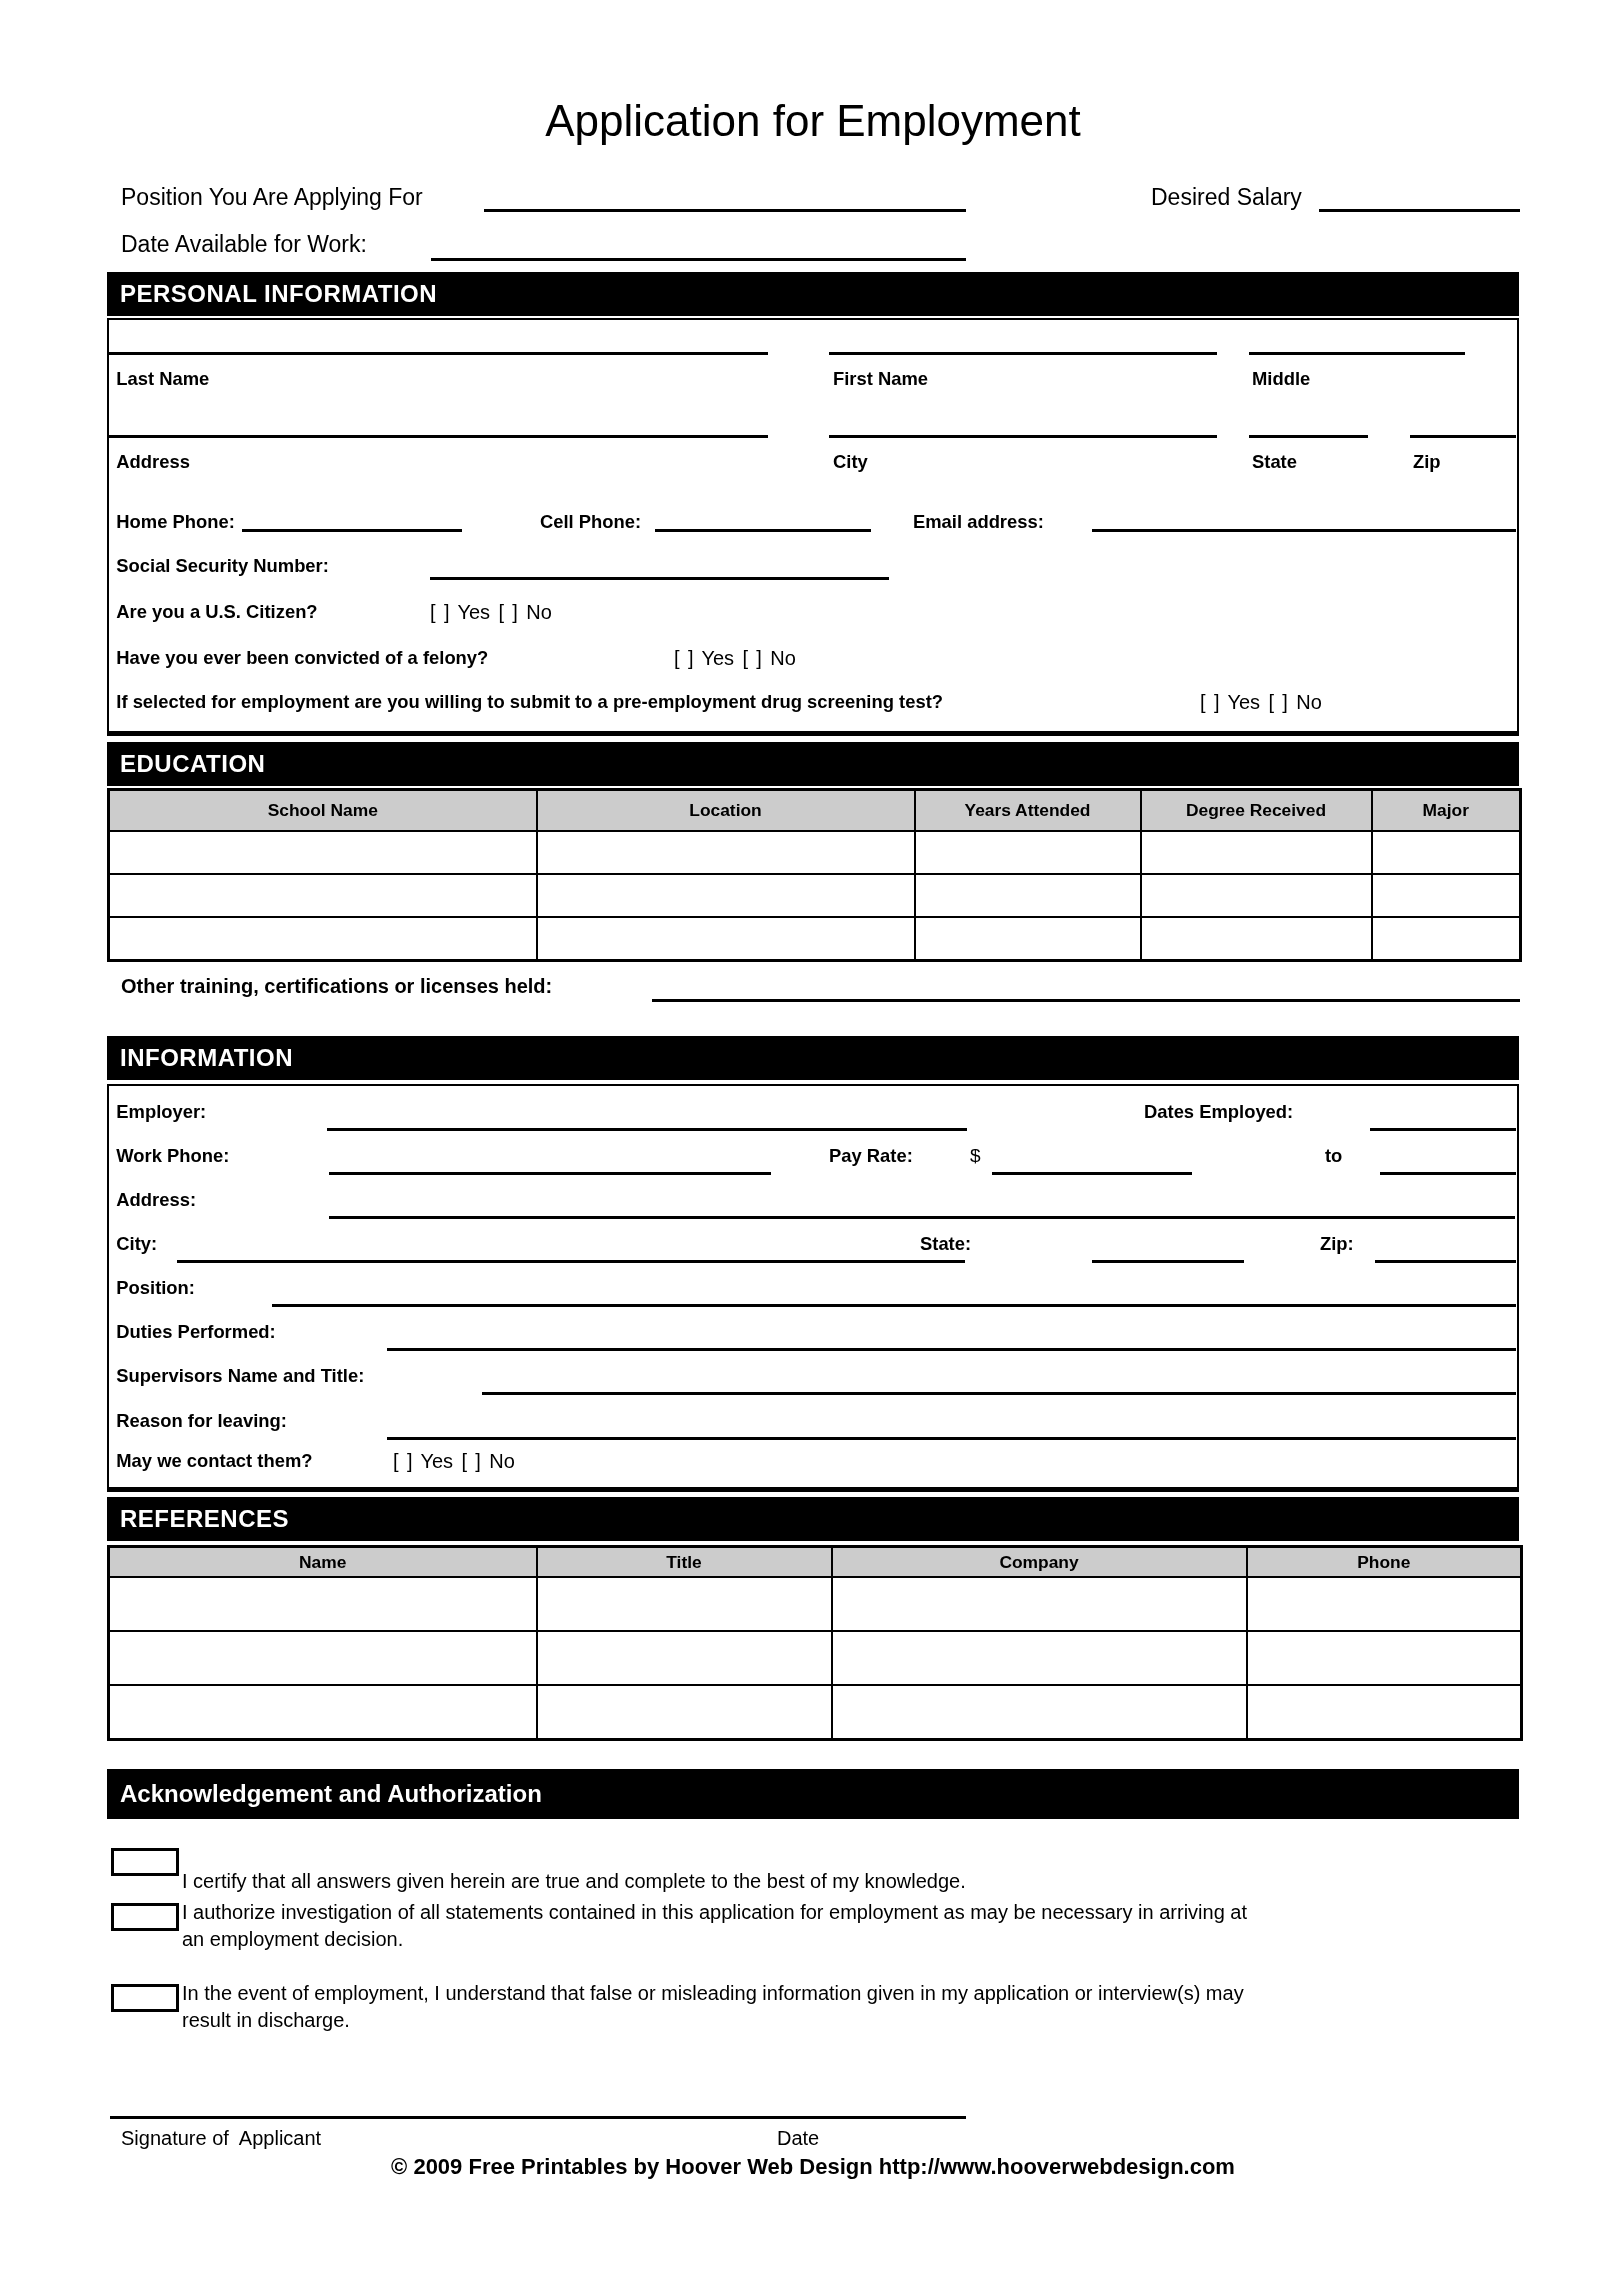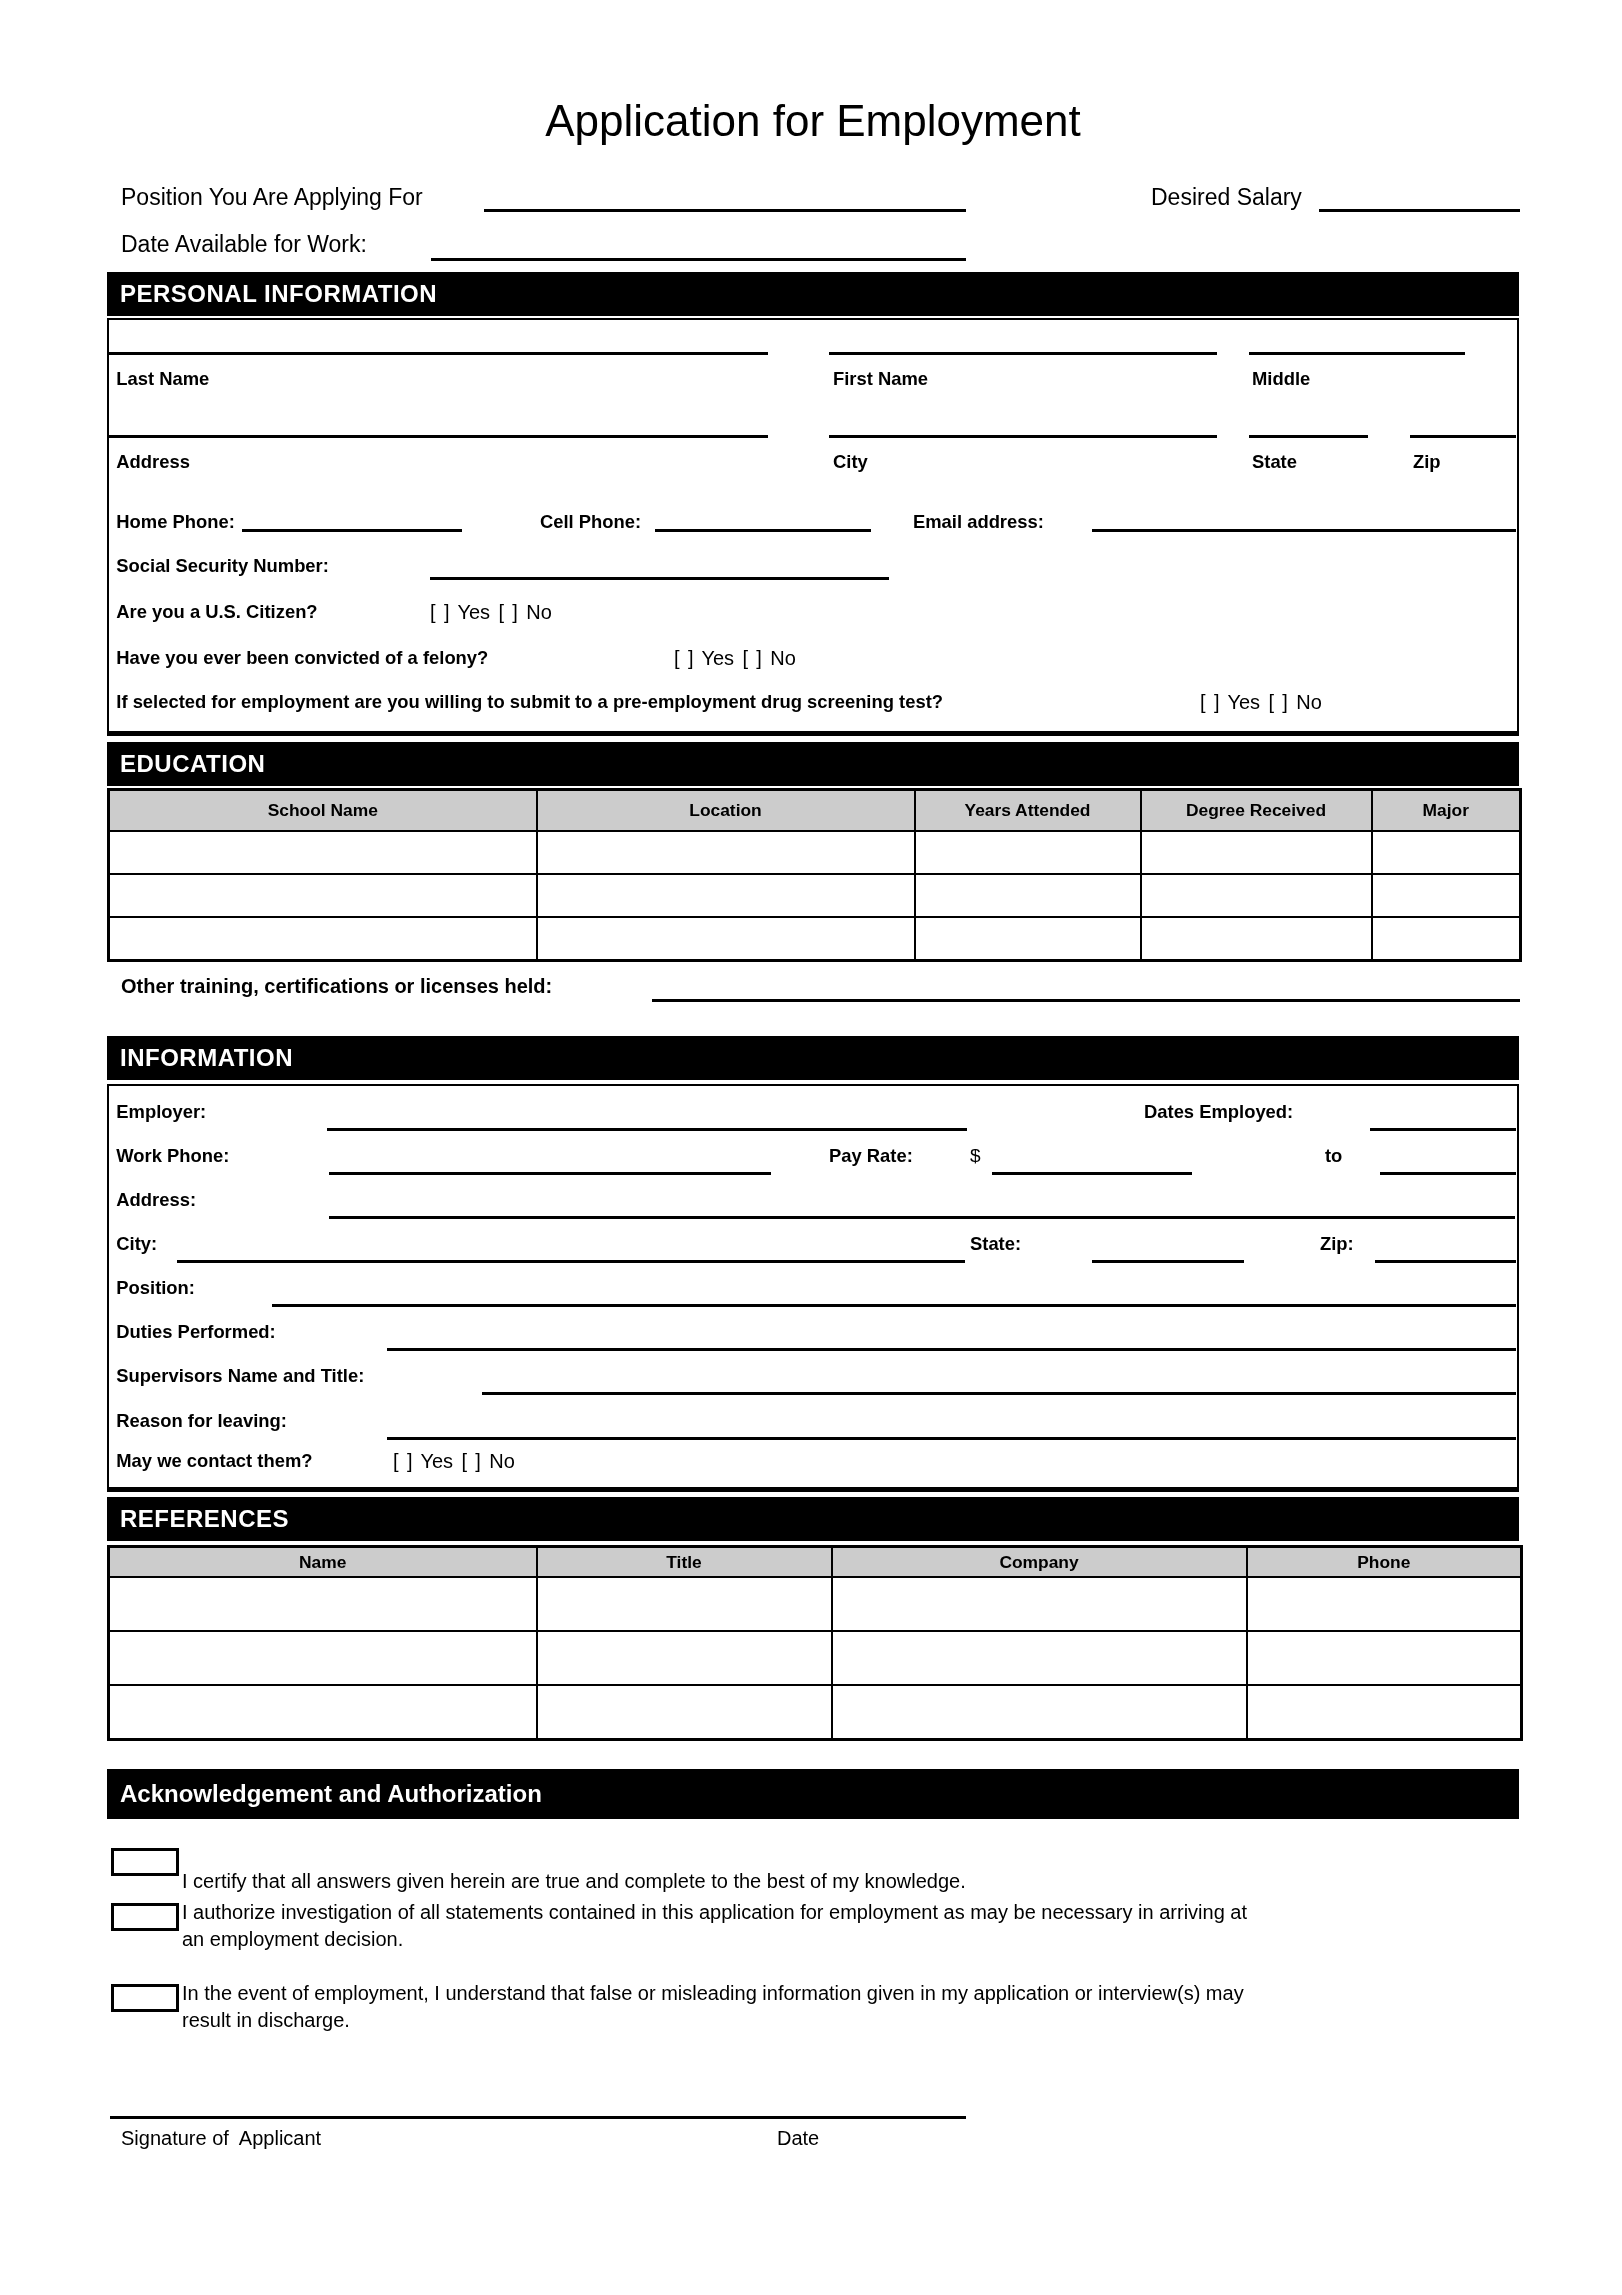--- a/index.html
+++ b/index.html
@@ -179,21 +179,21 @@
       <div class="blabel" style="left:1216px;top:3.7px;">to</div>
       <div class="eline" style="left:1271px;width:136px;"></div>
     </div>
     <div class="erow" style="top:99px;left:0;">
       <div class="blabel">Address:</div>
       <div class="eline" style="left:220px;width:1186px;"></div>
     </div>
     <div class="erow" style="top:143px;left:0;">
       <div class="blabel">City:</div>
       <div class="eline" style="left:68px;width:788px;"></div>
-      <div class="blabel" style="left:861px;top:3.7px;">State:</div>
+      <div class="blabel" style="left:811px;top:3.7px;">State:</div>
       <div class="eline" style="left:983px;width:152px;"></div>
       <div class="blabel" style="left:1211px;top:3.7px;">Zip:</div>
       <div class="eline" style="left:1266px;width:141px;"></div>
     </div>
     <div class="erow" style="top:187px;left:0;">
       <div class="blabel">Position:</div>
       <div class="eline" style="left:163px;width:1244px;"></div>
     </div>
     <div class="erow" style="top:231px;left:0;">
       <div class="blabel">Duties Performed:</div>
@@ -272,15 +272,16 @@
   <div class="ackbox" style="left:111px;top:1984px;"></div>
   <div class="acktext" style="top:1980px;">
     <div class="ackline">In the event of employment, I understand that false or misleading information given in my application or interview(s) may</div>
     <div class="ackline">result in discharge.</div>
   </div>
 
   <div class="line" style="left:110px;top:2116px;width:856px;"></div>
   <div class="sig-label" style="left:121px;top:2127px;">Signature of  Applicant</div>
   <div class="sig-label" style="left:777px;top:2127px;">Date</div>
 
+  <div class="footer">© 2009 Free Printables by Hoover Web Design http://www.hooverwebdesign.com</div>
 
 </div>
 
 
 </body></html>

